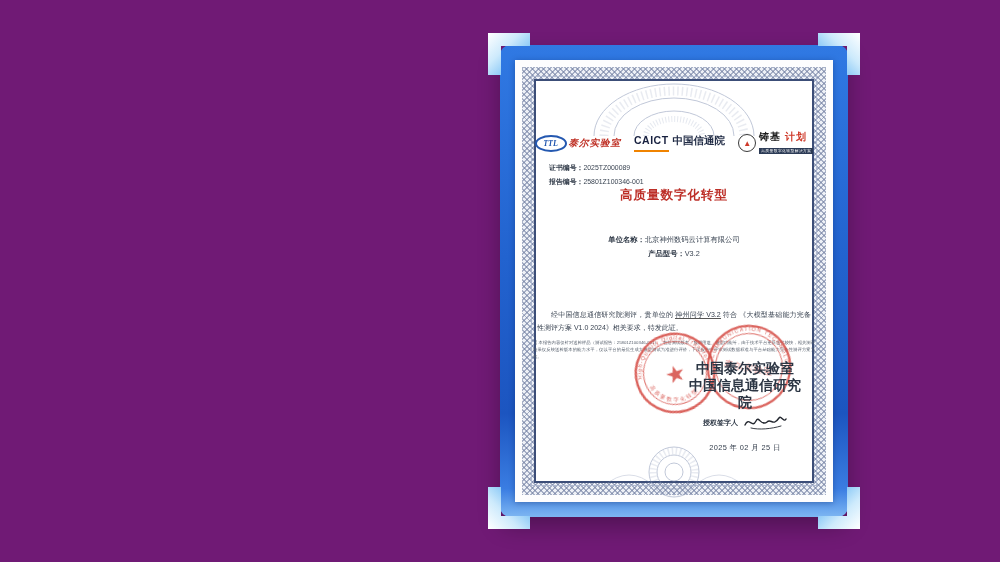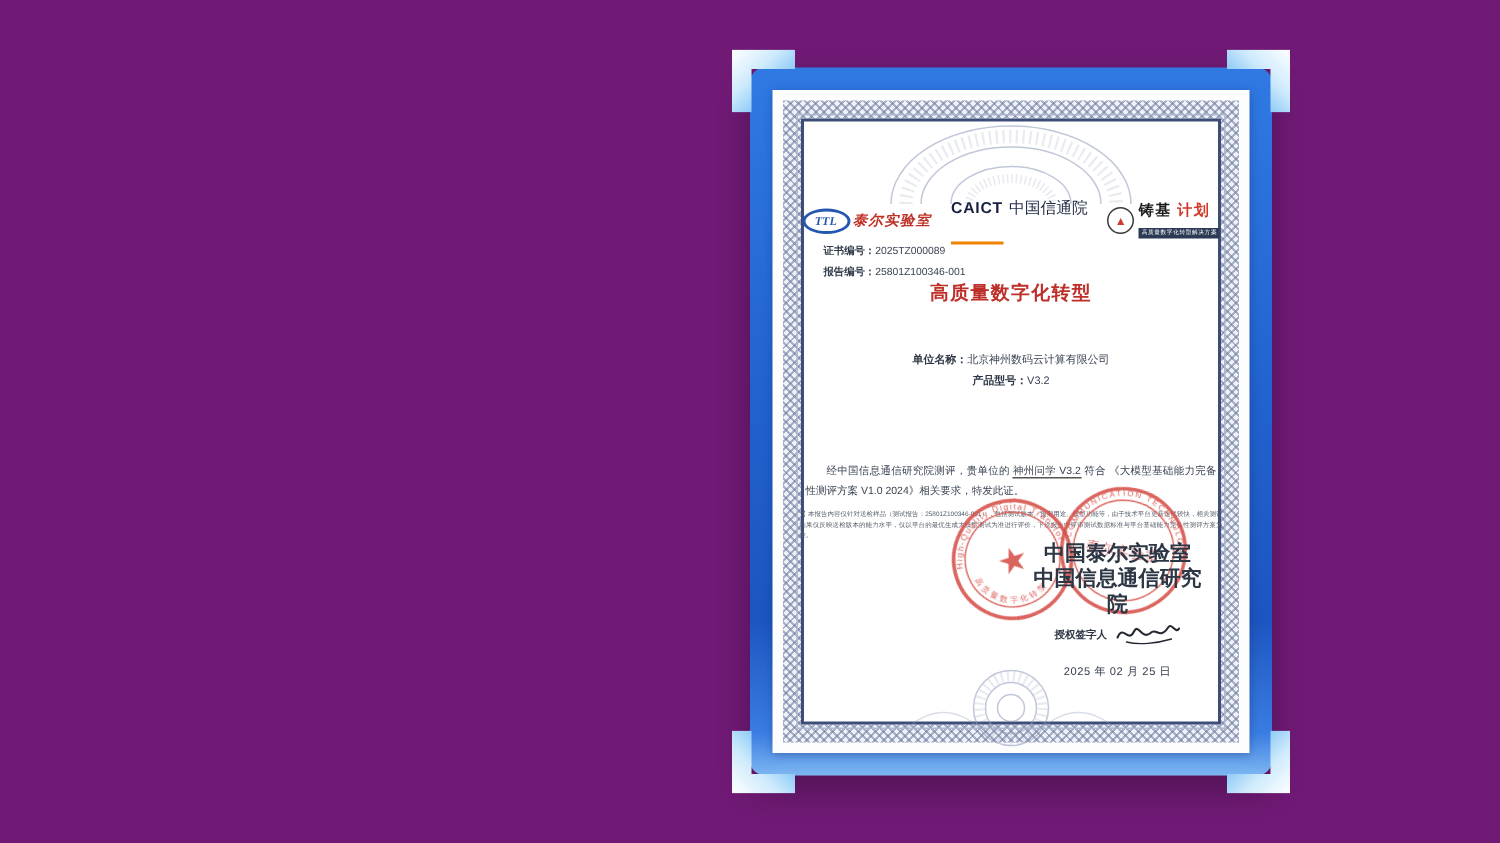--- a/index.html
+++ b/index.html
@@ -33,22 +33,22 @@
   .ornament{position:absolute;opacity:.55;}
 
   
   .logos{position:absolute;left:0;right:0;top:72px;display:flex;justify-content:center;align-items:center;gap:13px;}
   .ttl{display:flex;align-items:center;gap:2px;}
   .ttl-oval{width:28px;height:13px;border:2px solid #2458b0;border-radius:50%;display:flex;align-items:center;justify-content:center;
     font-style:italic;font-weight:bold;font-size:8px;color:#2458b0;font-family:"Liberation Serif","DejaVu Serif",serif;background:#fff;}
   .ttl-name{font-family:"Liberation Serif","DejaVu Serif",serif;font-weight:bold;font-style:italic;
     font-size:9.5px;color:#bf3126;letter-spacing:1px;}
   .caict{display:flex;align-items:baseline;gap:4px;}
-  .caict-abbr{font-weight:bold;font-size:10.5px;color:#17203f;letter-spacing:.5px;border-bottom:2.5px solid #f08300;padding-bottom:16px;}
-  .caict-name{font-weight:normal;font-size:10.5px;color:#1f2a44;}
+  .caict-abbr{font-weight:bold;font-size:10.5px;color:#17203f;letter-spacing:.5px;border-bottom:2.5px solid #f08300;padding-bottom:4px;}
+  .caict-name{font-weight:bold;font-size:10.5px;color:#1f2a44;}
   .zhuji{display:flex;align-items:center;gap:3px;}
   .zhuji-circle{width:16px;height:16px;border:1.4px solid #3a3a3a;border-radius:50%;display:flex;align-items:center;justify-content:center;
     font-size:8px;color:#cf3a2a;background:#fff;}
   .zhuji-col{display:flex;flex-direction:column;gap:6px;}
   .zhuji-name{font-weight:bold;font-size:10px;letter-spacing:1px;line-height:10px;}
   .zhuji-name .blk{color:#1c1c1c;}
   .zhuji-name .red{color:#cf3a2a;}
   .zhuji-tag{background:#2b3a55;color:#fff;font-size:3.8px;letter-spacing:.4px;padding:1px 2px;line-height:4.2px;white-space:nowrap;}
 
   

